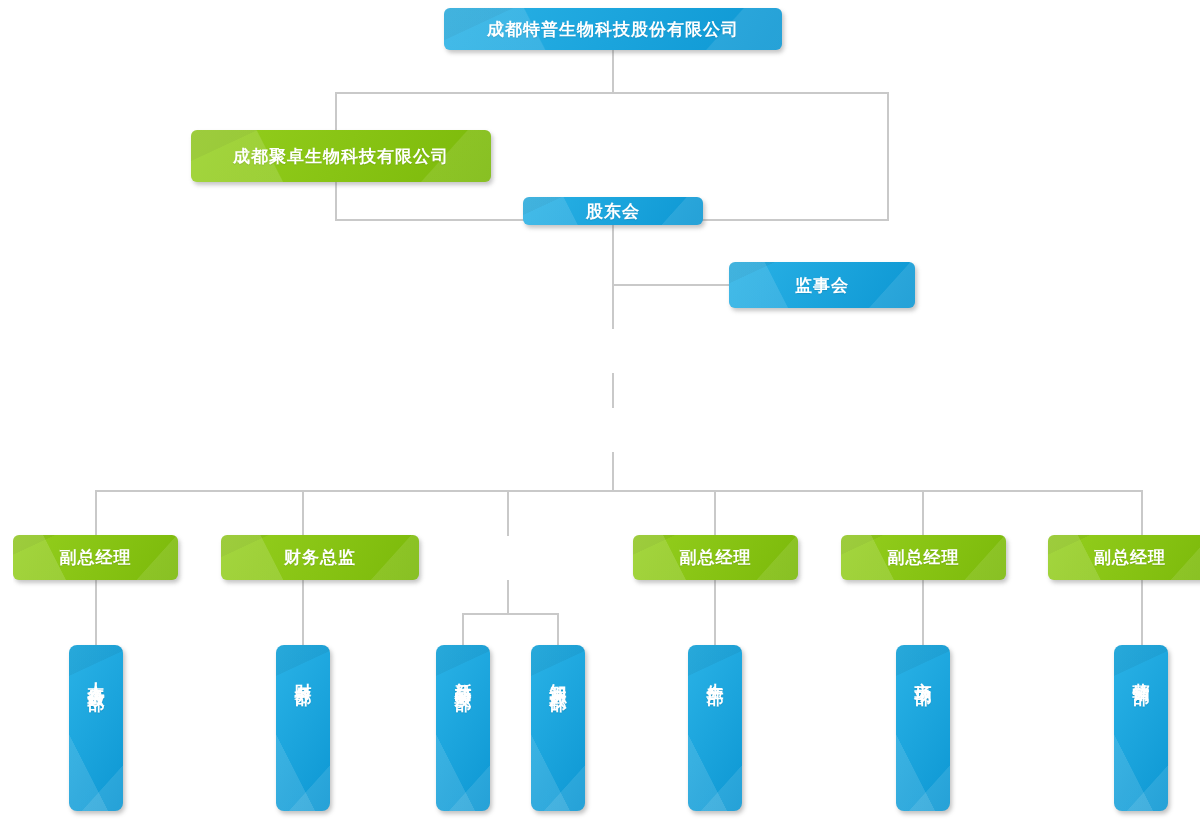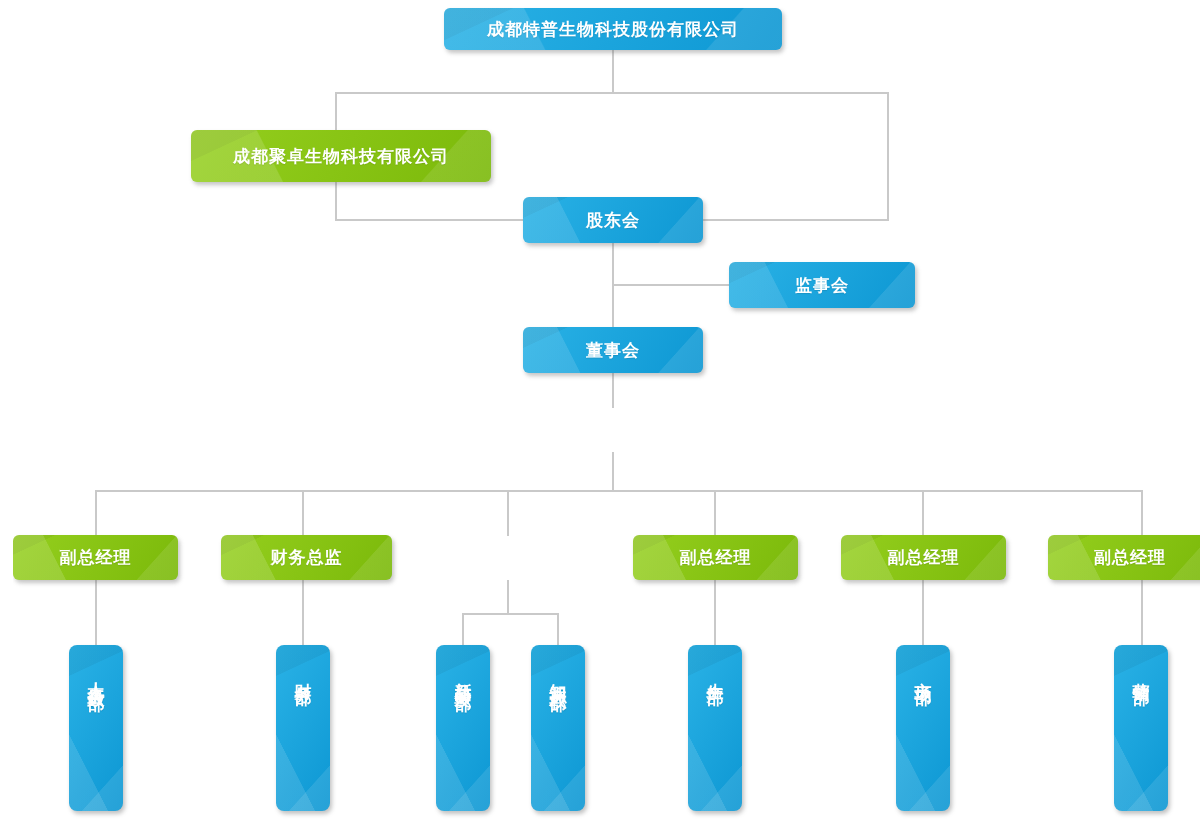--- a/index.html
+++ b/index.html
@@ -94,26 +94,25 @@
 
   <div class="line v" style="left:494px;top:580px;height:35px"></div>
   <div class="line h" style="left:449px;top:613px;width:97px"></div>
   <div class="line v" style="left:449px;top:613px;height:33px"></div>
   <div class="line v" style="left:544px;top:613px;height:33px"></div>
 
   <div class="node blue" style="left:431px;top:8px;width:338px;height:42px">成都特普生物科技股份有限公司</div>
 
   <div class="node green" style="left:178px;top:130px;width:300px;height:52px">成都聚卓生物科技有限公司</div>
 
-  <div class="node blue" style="left:510px;top:197px;width:180px;height:46px">股东会</div>
+  <div class="node blue" style="left:510px;top:197px;width:180px;height:28px">股东会</div>
   <div class="node blue" style="left:716px;top:262px;width:186px;height:46px">监事会</div>
-  <div class="node blue" style="left:510px;top:327px;width:180px;height:46px">董事会</div>
 
   <div class="node green" style="left:0px;top:535px;width:165px;height:45px">副总经理</div>
-  <div class="node green" style="left:208px;top:535px;width:171px;height:45px">财务总监</div>
+  <div class="node green" style="left:208px;top:535px;width:198px;height:45px">财务总监</div>
   <div class="node green" style="left:620px;top:535px;width:165px;height:45px">副总经理</div>
   <div class="node green" style="left:828px;top:535px;width:165px;height:45px">副总经理</div>
   <div class="node green" style="left:1035px;top:535px;width:164px;height:45px">副总经理</div>
 
   <div class="node blue dept" style="left:56px;top:645px;width:54px;height:166px">
     <span class="vtext">人事行政部</span>
   </div>
   <div class="node blue dept" style="left:263px;top:645px;width:54px;height:166px">
     <span class="vtext">财务部</span>
   </div>

